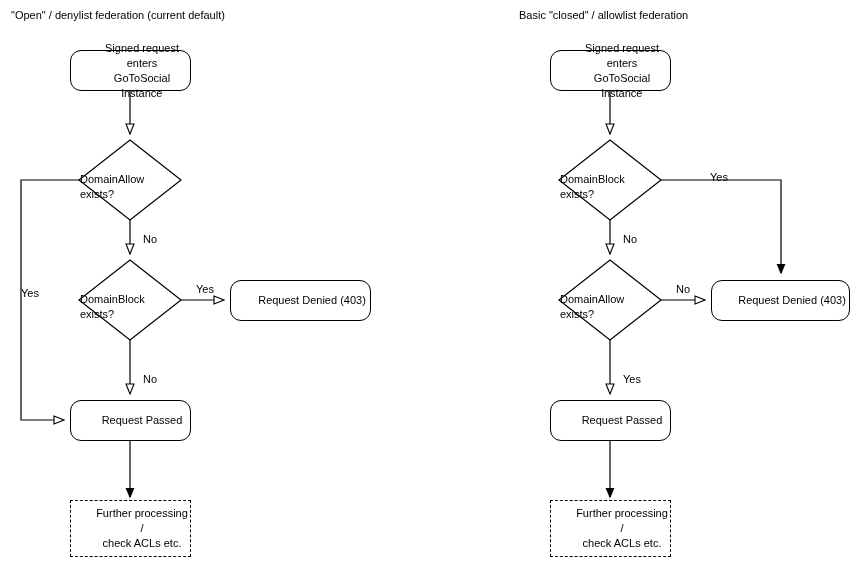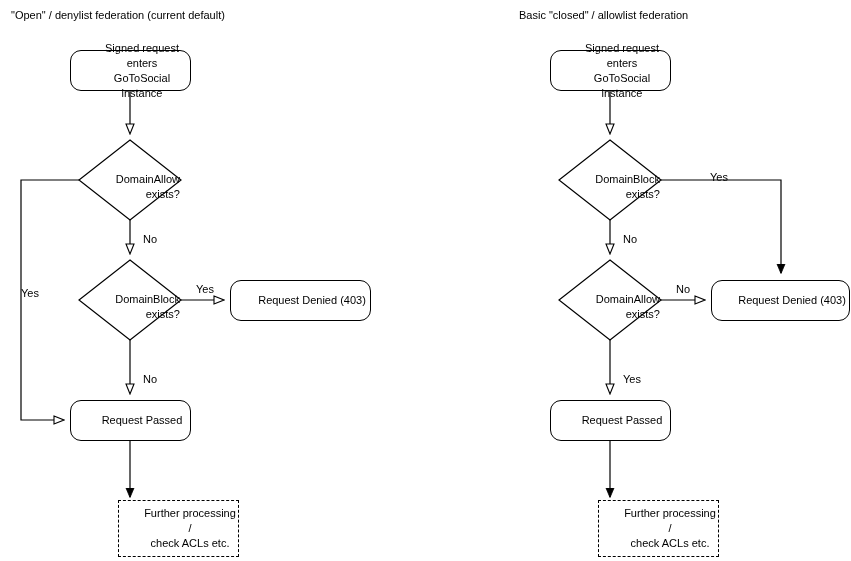--- a/index.html
+++ b/index.html
@@ -43,39 +43,39 @@
     align-items: center;
     justify-content: center;
     text-align: center;
     font-size: 11px;
     line-height: 15px;
     white-space: pre-line;
     color: #000000;
     padding-left: 23px;
   }
   .node.rounded { border-radius: 11px; }
-  .node.dashed  { border-style: dashed; border-width: 1.4px; border-radius: 0; margin-left: 48px; }
+  .node.dashed  { border-style: dashed; border-width: 1.4px; border-radius: 0; }
 
   
   .edge-label {
     position: absolute;
     font-size: 11px;
     line-height: 13px;
     color: #000000;
     background: transparent;
     white-space: nowrap;
     text-align: right;
   }
 
   
   .diamond-label {
     position: absolute;
     font-size: 11px;
     line-height: 15px;
-    text-align: right;
+    text-align: left;
     white-space: pre-line;
     color: #000000;
     pointer-events: none;
   }
   svg { display: block; }
 </style>
 </head>
 <body>
 
 <svg id="canvas" width="851" height="561" viewBox="0 0 851 561" xmlns="http://www.w3.org/2000/svg">

